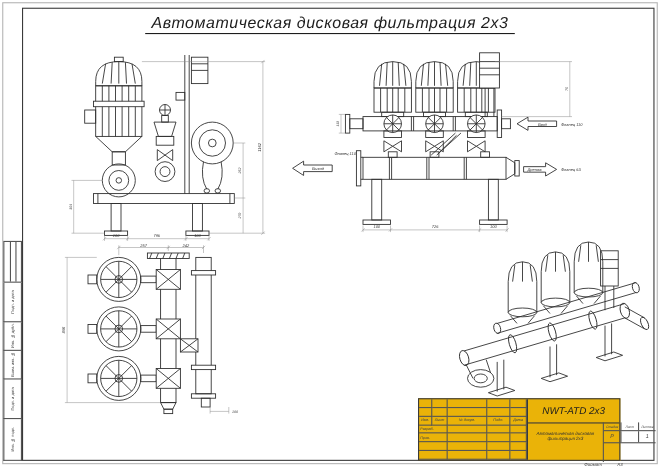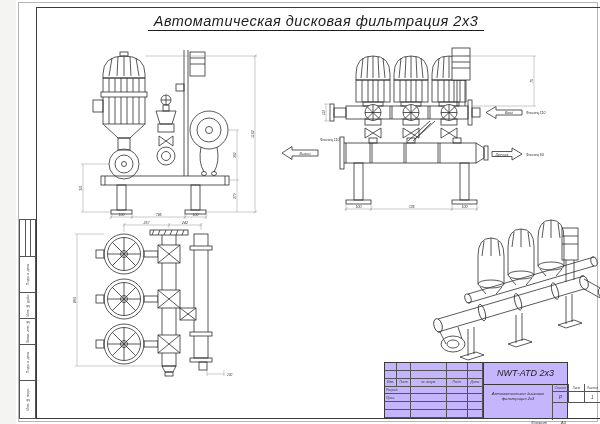--- a/index.html
+++ b/index.html
@@ -1,20 +1,20 @@
 <!DOCTYPE html>
 <html><head>
 <meta charset="utf-8">
 <style>
   html,body{margin:0;padding:0;}
   body{
     width:600px;height:424px;position:relative;background:#f4f4f2;
     font-family:"Liberation Sans",sans-serif;color:#222;overflow:hidden;
   }
-  .sheet{position:absolute;inset:0;background:#ffffff;margin-left:16px;}
+  .sheet{position:absolute;inset:0;background:#ffffff;}
   .outer-border{position:absolute;left:2px;top:2px;right:2px;bottom:2px;border:1px solid #b5b5b5;}
   .frame{position:absolute;left:20px;top:7px;width:575px;height:412px;border:1.4px solid #3a3a3a;box-sizing:border-box;}
   .drawing-title{
     position:absolute;left:90px;top:13px;width:420px;text-align:center;
     font-style:italic;font-size:14.5px;letter-spacing:.5px;color:#1d1d1d;
   }
   .drawing-title span{border-bottom:1px solid #1d1d1d;padding:0 6px 1px 6px;}
   svg{position:absolute;overflow:visible;}
   svg text{font-family:"Liberation Sans",sans-serif;fill:#333;}
   .dim{font-size:3.6px;font-style:italic;}
@@ -23,22 +23,22 @@
 
   
   .left-stamp{position:absolute;left:3px;top:219px;width:17px;height:200px;}
   .ls-grid{position:relative;height:38px;border:0.6px solid #555;box-sizing:border-box;}
   .ls-grid i{position:absolute;top:0;bottom:0;width:0;border-left:0.6px solid #555;}
   .ls-box{position:relative;border:0.6px solid #555;border-top:none;box-sizing:border-box;
     display:flex;align-items:center;justify-content:center;}
   .ls-box span{writing-mode:vertical-rl;transform:rotate(180deg);font-size:3.6px;color:#444;white-space:nowrap;}
 
   
-  .title-block{position:absolute;left:368px;top:362px;width:184px;height:57px;
-    border:1.2px solid #3a3a3a;box-sizing:border-box;display:flex;background:#c4b5fd;}
+  .title-block{position:absolute;left:380px;top:362px;width:184px;height:57px;
+    border:1.2px solid #3a3a3a;box-sizing:border-box;display:flex;background:#eab308;}
   .tb-left{width:100px;display:grid;grid-template-columns:12px 14px 36px 21px 15px;
     grid-template-rows:repeat(7,1fr);box-sizing:border-box;}
   .tb-left .c{border-right:0.5px solid #555;border-bottom:0.5px solid #555;
     font-size:3.4px;font-style:italic;display:flex;align-items:center;justify-content:center;
     overflow:hidden;white-space:nowrap;color:#444;}
   .tb-left .lab{justify-content:flex-start;padding-left:1px;}
   .tb-left .span2{grid-column:span 2;}
   .tb-right{width:116px;position:relative;border-left:0.8px solid #3a3a3a;box-sizing:border-box;}
   .tb-desig{position:absolute;left:0;top:0;right:0;height:21px;line-height:21px;
     border-bottom:0.8px solid #3a3a3a;text-align:center;font-style:italic;font-size:9px;color:#1d1d1d;}

